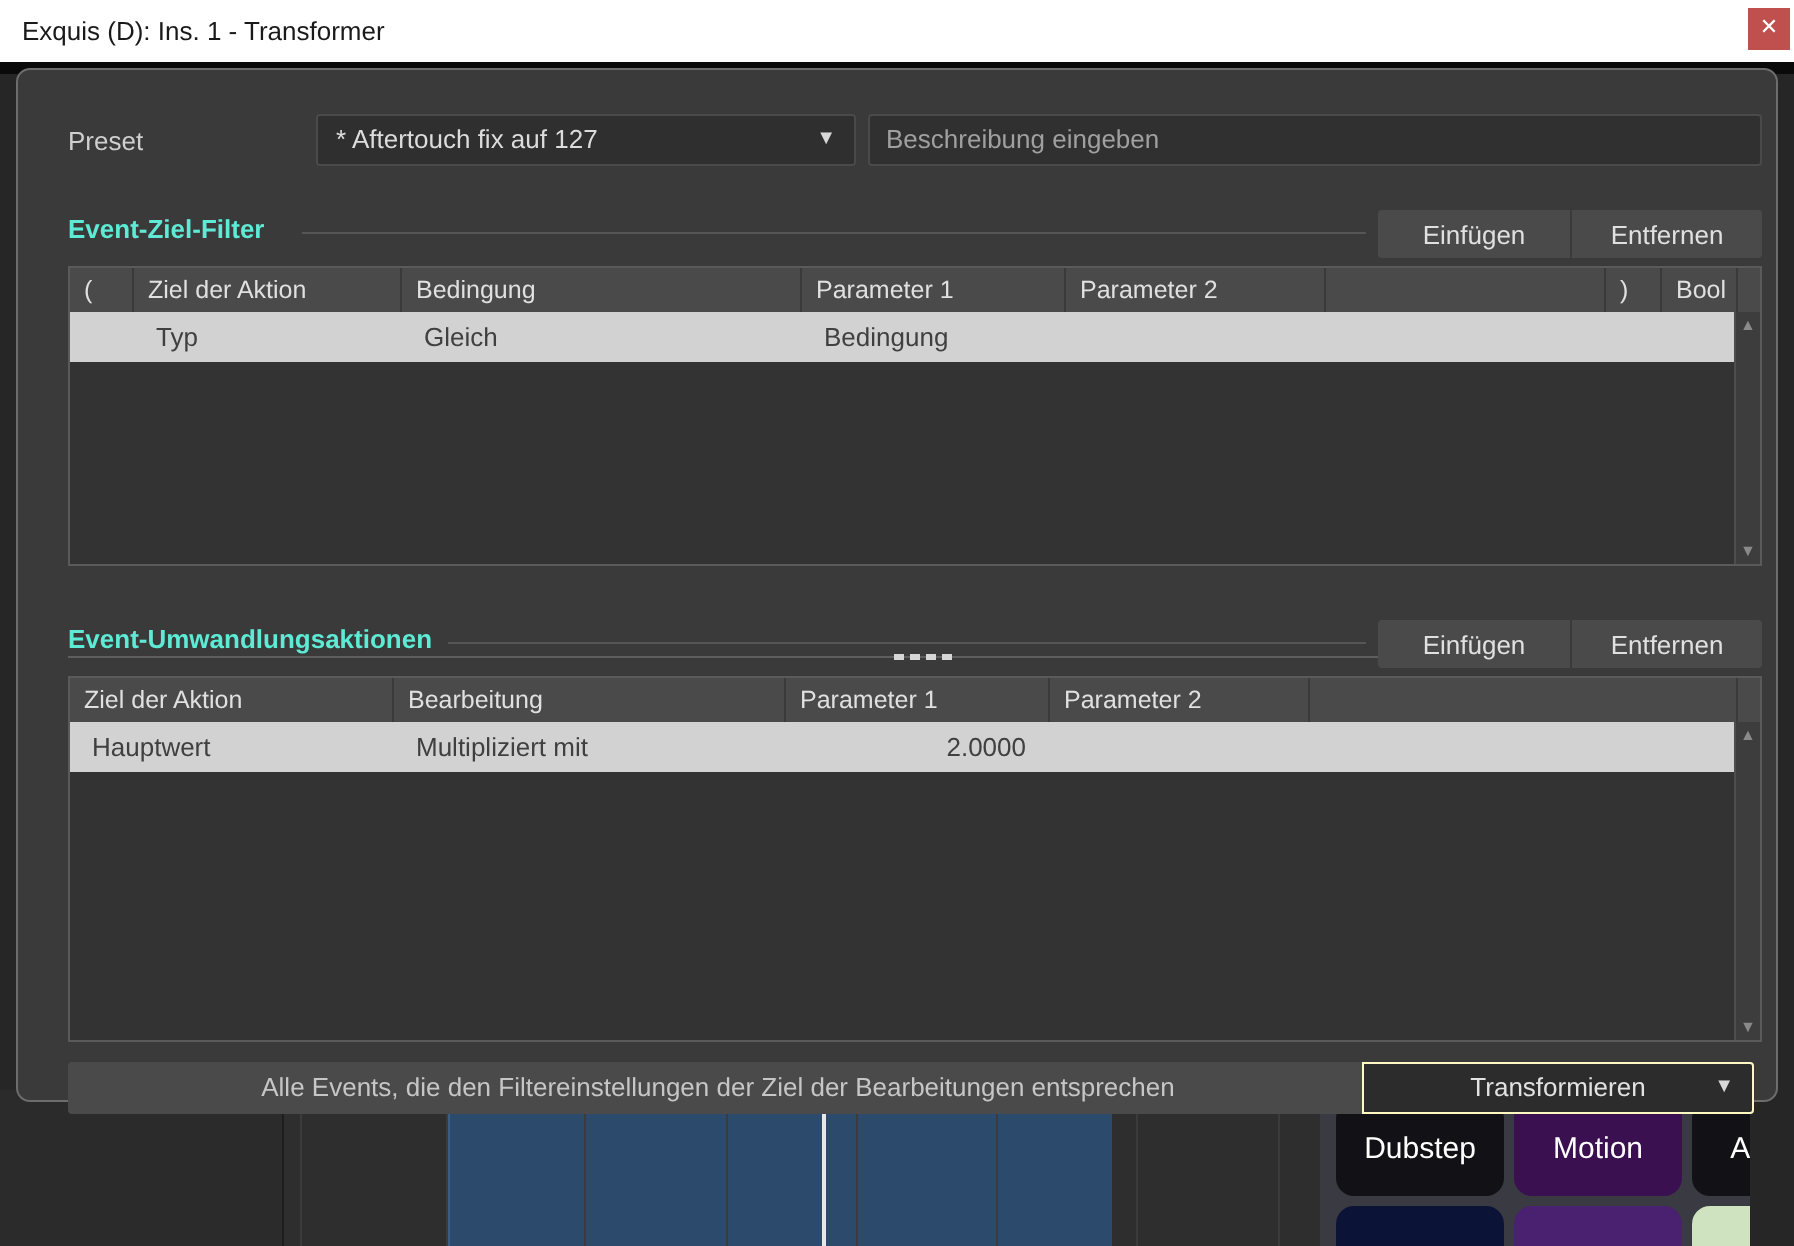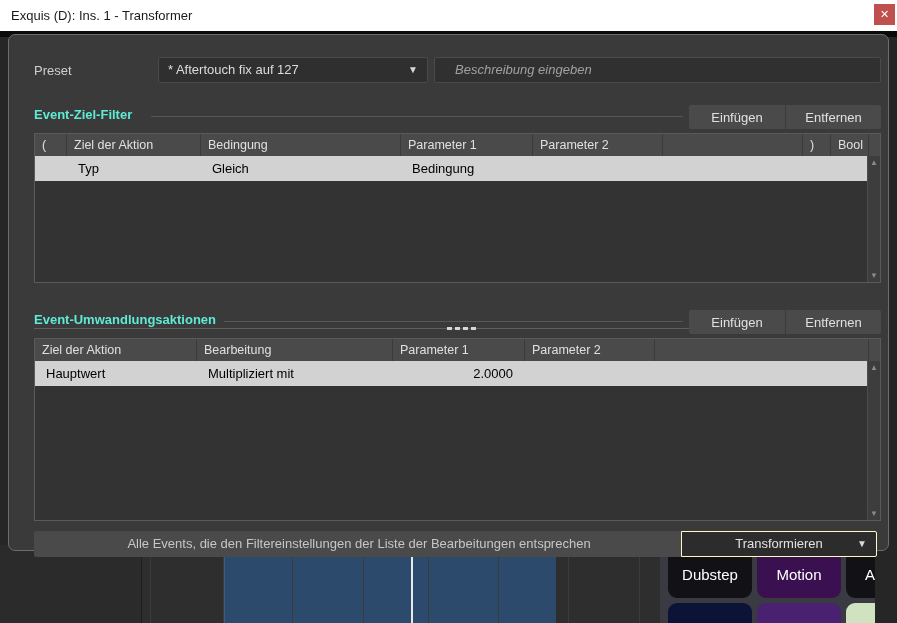--- a/index.html
+++ b/index.html
@@ -175,23 +175,21 @@
     border: 1px solid #4a4a4a;
     border-radius: 2px;
     box-sizing: border-box;
     cursor: text;
   }
   #preset-description-placeholder {
     position: absolute;
     left: 8px; top: 0;
     line-height: 24px;
     font-size: 13px;
-    font-style: italic;
     color: #a0a0a0;
-    margin-left: 12px;
   }
 
   
   .group-title {
     position: absolute;
     font-size: 13px;
     font-weight: bold;
     color: #5eead4;
     background: #3a3a3a;
     padding-right: 8px;
@@ -257,21 +255,21 @@
     height: 25px;
     width: 100%;
     background: #d2d2d2;
   }
   .td {
     position: absolute;
     top: 0;
     height: 25px;
     line-height: 25px;
     font-size: 13px;
-    color: #000000;
+    color: #404040;
     box-sizing: border-box;
     padding-left: 11px;
     overflow: hidden;
     white-space: nowrap;
   }
   .td.num { text-align: right; padding-right: 12px; padding-left: 0; }
 
   .vscrollbar {
     position: absolute;
     top: 22px; right: 0;
@@ -471,20 +469,20 @@
       <div class="td" style="left:490px;width:130px;"></div>
       <div class="td" style="left:620px;width:214px;"></div>
     </div>
     <div class="vscrollbar" style="height:159px;">
       <div class="sb-arrow" style="top:0px;">▲</div>
       <div class="sb-arrow" style="bottom:0px;">▼</div>
     </div>
   </div>
 
   <div id="footer-bar">
-    <div id="footer-description">Alle Events, die den Filtereinstellungen der Liste der Bearbeitungen entsprechen</div>
+    <div id="footer-description">Alle Events, die den Filtereinstellungen der Ziel der Bearbeitungen entsprechen</div>
     <div id="transform-button">
       <span id="transform-button-label">Transformieren</span>
       <span class="caret">▼</span>
     </div>
   </div>
 
 </div>
 
 </body></html>

